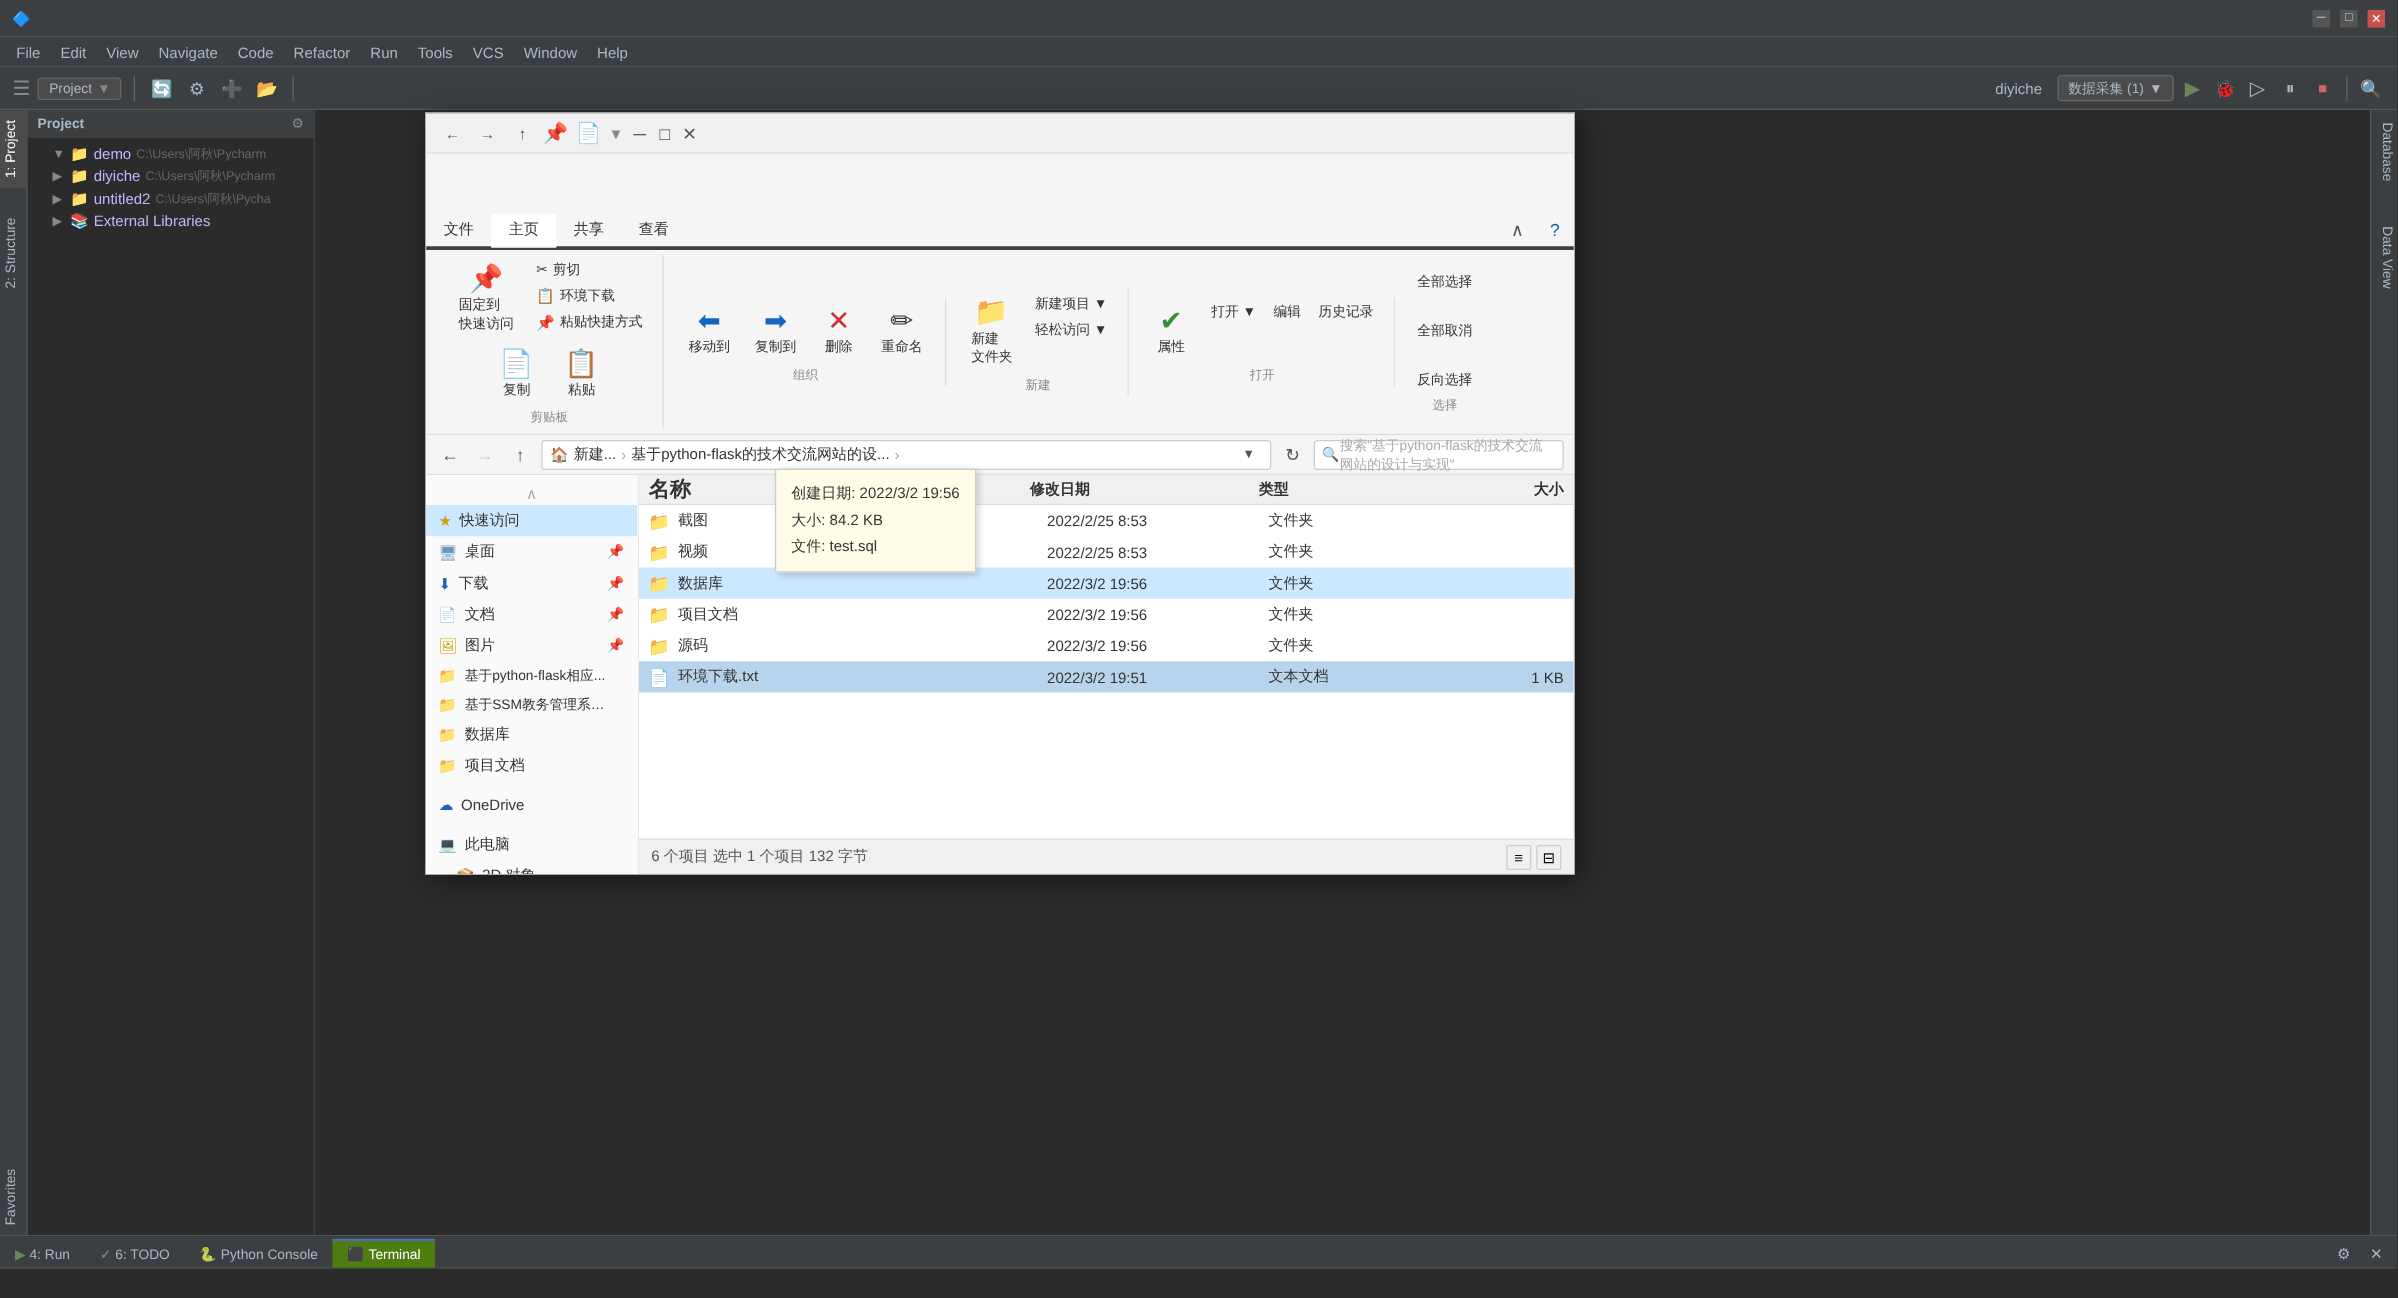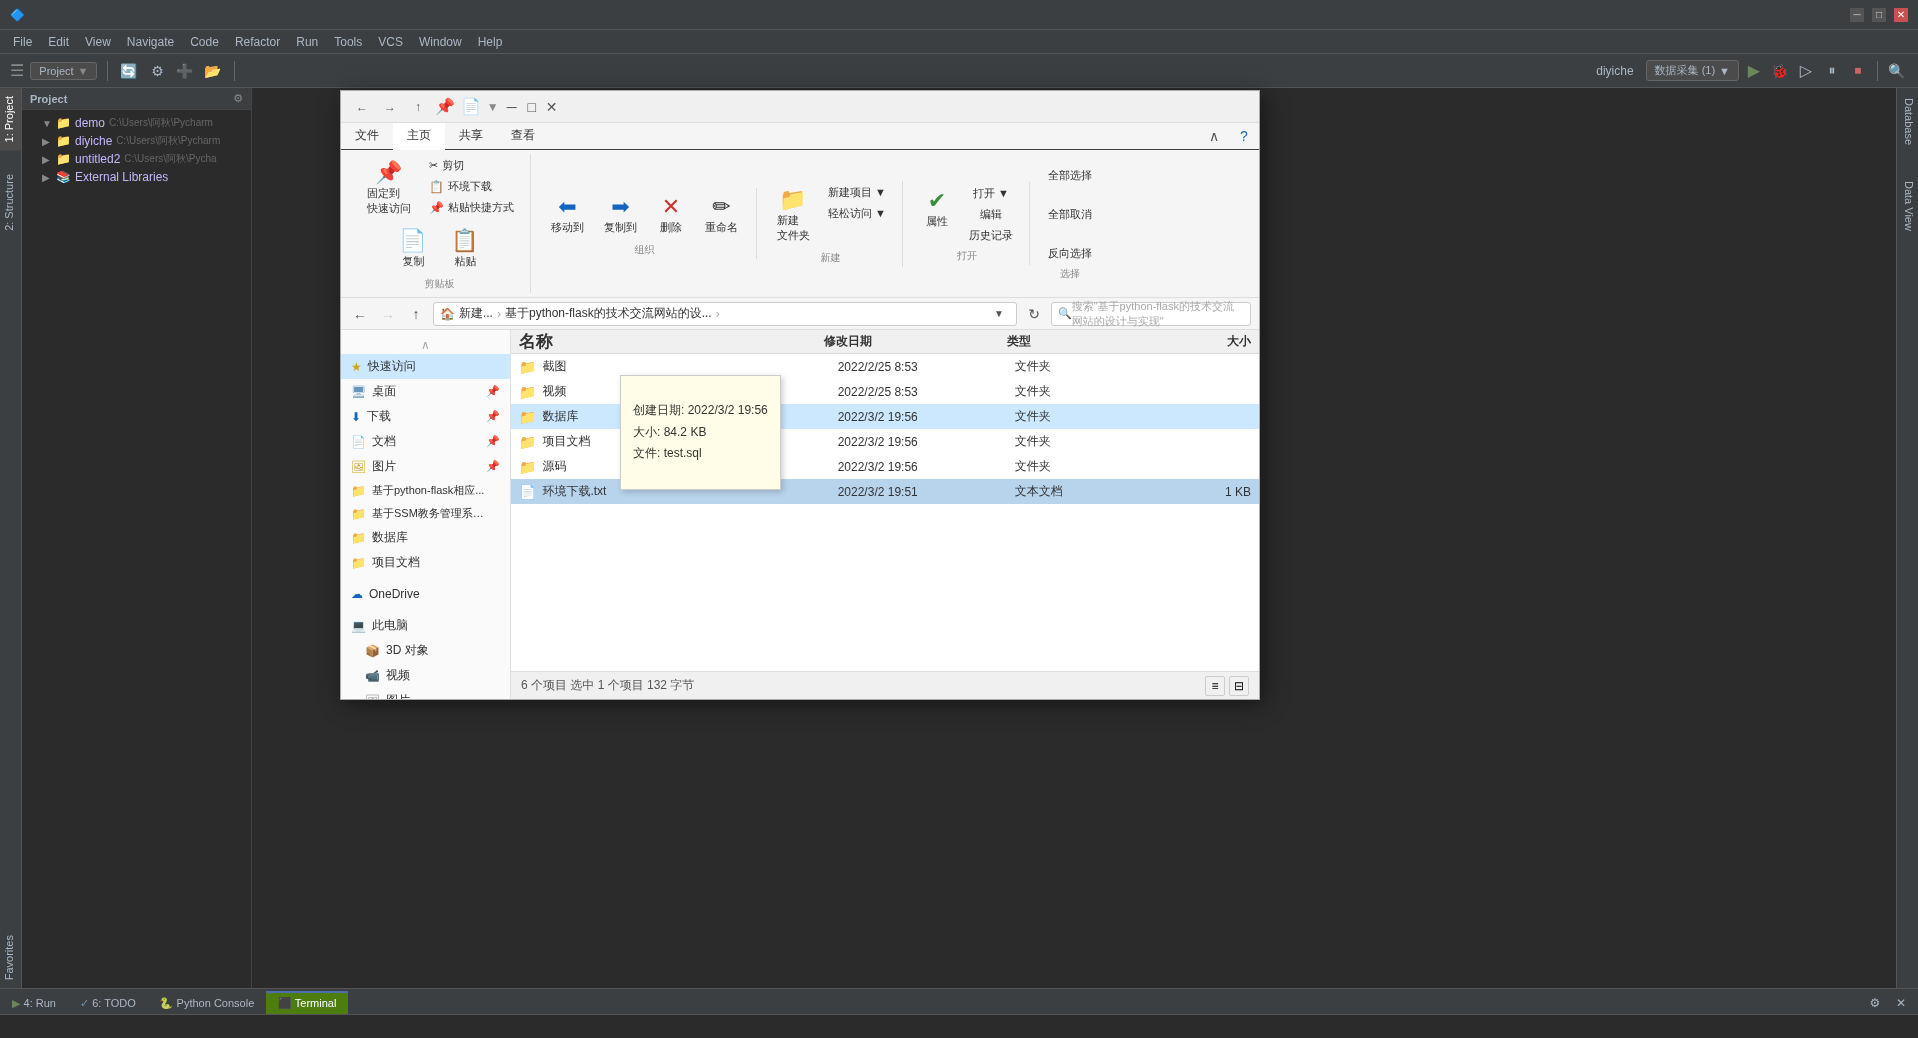--- a/index.html
+++ b/index.html
@@ -48,21 +48,21 @@
     .term-line { line-height: 1.5; color: #a9b7c6; white-space: pre-wrap; }
 
     
     #file-explorer { position: absolute; top: 90px; left: 340px; width: 920px; height: 610px; background: #fff; border: 1px solid #aaa; box-shadow: 4px 4px 20px rgba(0,0,0,0.5); display: flex; flex-direction: column; z-index: 100; color: #000; font-family: 'Segoe UI', Arial, sans-serif; font-size: 12px; }
     #fe-title-bar { background: #f0f0f0; height: 32px; display: flex; align-items: center; padding: 0 10px; border-bottom: 1px solid #ddd; gap: 6px; }
     #fe-title-text { flex: 1; text-align: center; font-size: 12px; color: #333; }
     #fe-controls { display: flex; gap: 6px; }
     .fe-ctrl-btn { width: 14px; height: 14px; border: none; background: none; cursor: pointer; font-size: 14px; color: #555; display: flex; align-items: center; justify-content: center; }
 
     #fe-ribbon { background: #f5f5f5; border-bottom: 1px solid #ddd; }
-    #fe-ribbon-tabs { display: flex; border-bottom: 1px solid #404040; }
+    #fe-ribbon-tabs { display: flex; border-bottom: 3px solid #404040; margin-top: 48px; }
     .fe-ribbon-tab { padding: 4px 14px; font-size: 12px; color: #333; cursor: pointer; }
     .fe-ribbon-tab.active { background: #fff; border-bottom: 2px solid #fff; margin-bottom: -1px; }
     #fe-ribbon-content { display: flex; padding: 4px 8px; gap: 2px; align-items: center; min-height: 72px; }
     .fe-ribbon-group { border-right: 1px solid #ddd; padding: 2px 10px; display: flex; flex-direction: column; align-items: center; gap: 2px; min-width: 60px; }
     .fe-ribbon-group:last-child { border-right: none; }
     .fe-ribbon-group-label { font-size: 10px; color: #888; margin-top: 2px; }
     .fe-ribbon-btns { display: flex; gap: 4px; align-items: flex-start; }
     .fe-btn-large { display: flex; flex-direction: column; align-items: center; padding: 4px 8px; cursor: pointer; border-radius: 3px; min-width: 44px; font-size: 11px; color: #333; }
     .fe-btn-small { display: flex; align-items: center; padding: 2px 6px; cursor: pointer; border-radius: 2px; font-size: 11px; color: #333; gap: 4px; }
     .fe-icon-large { font-size: 22px; }
@@ -92,21 +92,21 @@
     .fe-col-name { flex: 2; min-width: 0; overflow: hidden; text-overflow: ellipsis; white-space: nowrap; }
     .fe-col-date { flex: 1.2; font-size: 12px; }
     .fe-col-type { flex: 1; font-size: 12px; }
     .fe-col-size { flex: 0.6; text-align: right; font-size: 12px; }
 
     #fe-statusbar { height: 28px; background: #f0f0f0; border-top: 1px solid #ddd; display: flex; align-items: center; padding: 0 10px; font-size: 12px; color: #555; justify-content: space-between; }
     #fe-view-btns { display: flex; gap: 4px; }
     .fe-view-btn { width: 20px; height: 20px; background: none; border: 1px solid #ccc; cursor: pointer; font-size: 12px; display: flex; align-items: center; justify-content: center; border-radius: 2px; }
 
     
-    #tooltip { position: absolute; top: 375px; left: 620px; background: #fffde7; border: 1px solid #ccc; padding: 24px 12px; font-size: 12px; color: #333; z-index: 200; box-shadow: 2px 2px 6px rgba(0,0,0,0.2); line-height: 1.8; }
+    #tooltip { position: absolute; top: 375px; left: 620px; background: #fffde7; border: 1px solid #ccc; padding: 8px 12px; font-size: 12px; color: #333; z-index: 200; box-shadow: 2px 2px 6px rgba(0,0,0,0.2); line-height: 1.8; }
 
     .sidebar-right-tab-v { writing-mode: vertical-rl; padding: 10px 3px; font-size: 11px; color: #a9b7c6; cursor: pointer; white-space: nowrap; }
 
     
     ::-webkit-scrollbar { width: 8px; height: 8px; }
     ::-webkit-scrollbar-track { background: #2b2b2b; }
     ::-webkit-scrollbar-thumb { background: #555; border-radius: 4px; }
   </style>
 </head>
 <body>
@@ -356,21 +356,21 @@
         </div>
         <div class="fe-ribbon-group-label">新建</div>
       </div>
 
       <div class="fe-ribbon-group">
         <div style="display:flex;flex-direction:row;gap:4px;align-items:flex-start;">
           <div class="fe-btn-large">
             <span class="fe-icon-large fe-icon-green">✔</span>
             <span>属性</span>
           </div>
-          <div style="display:flex;flex-direction:column;gap:2px;align-items:center;">
+          <div style="display:flex;flex-direction:row;gap:2px;">
             <div class="fe-btn-small">
               <span>打开 ▼</span>
             </div>
             <div class="fe-btn-small">
               <span>编辑</span>
             </div>
             <div class="fe-btn-small">
               <span>历史记录</span>
             </div>
           </div>

